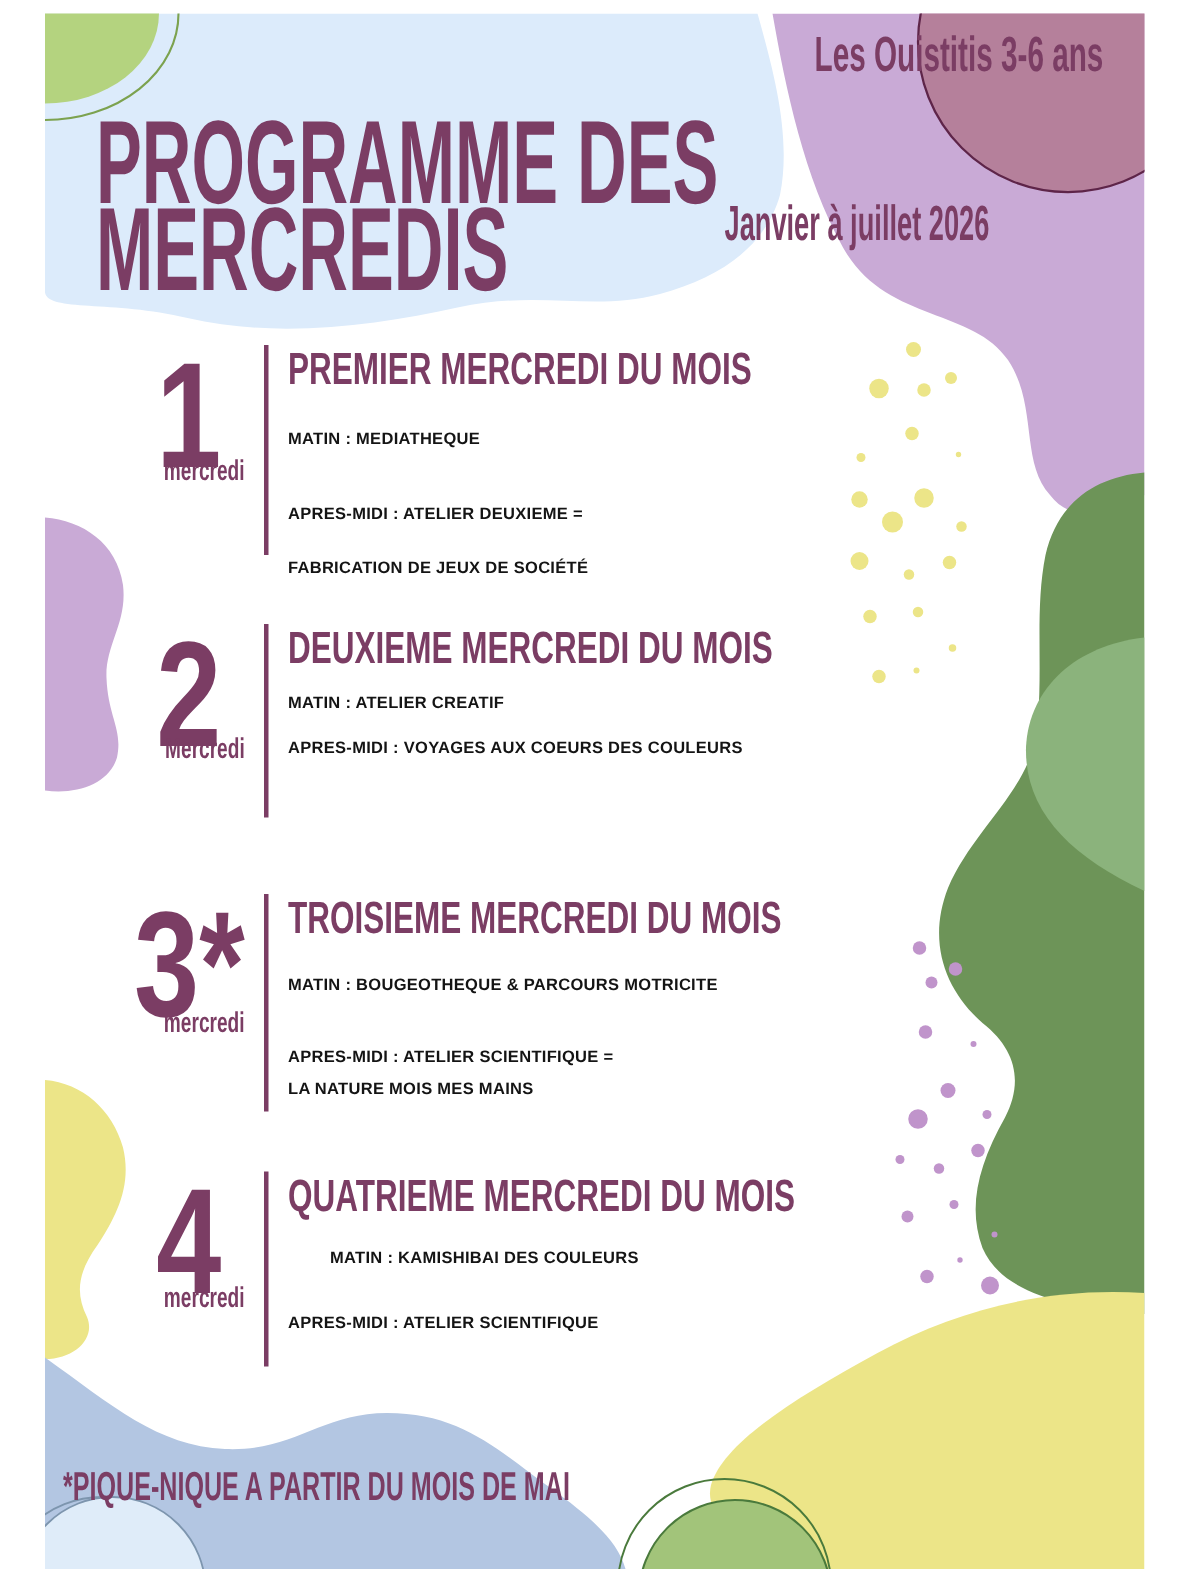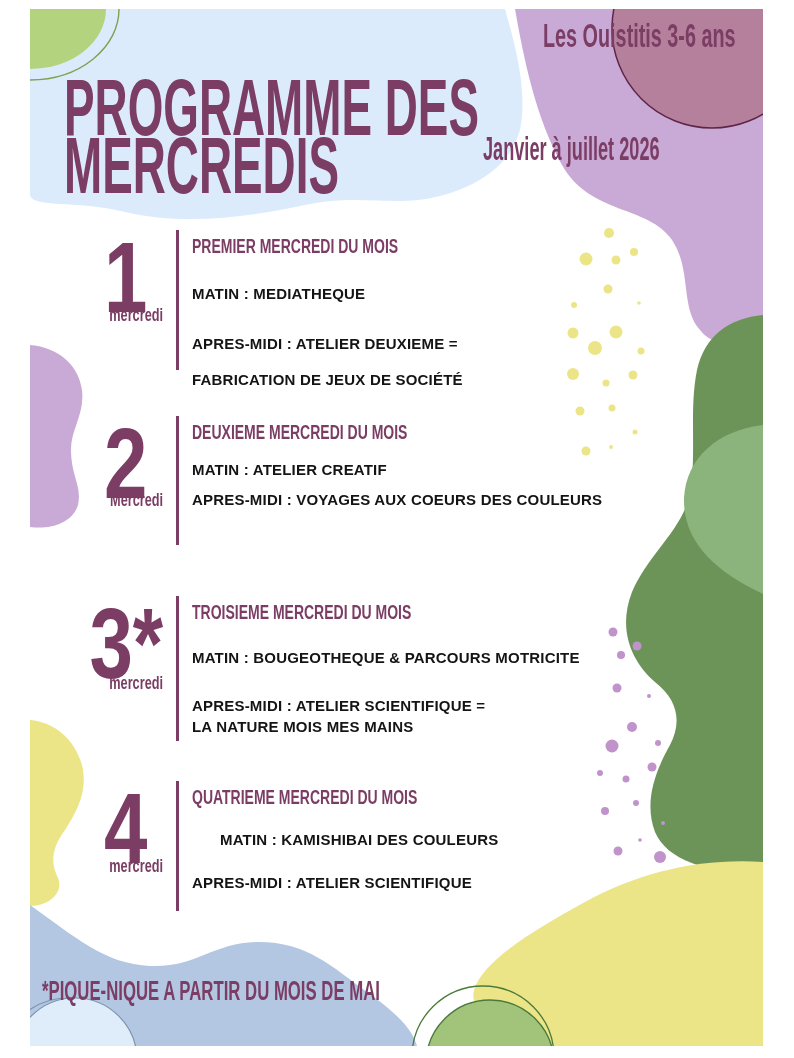--- a/index.html
+++ b/index.html
@@ -36,23 +36,23 @@
   .footer-note{position:absolute;left:42px;top:976px;font-size:27px;transform:scaleX(0.62);}
 
   .section{position:absolute;left:192px;width:480px;}
   .num-col{position:absolute;left:-116px;top:-10px;width:100px;text-align:center;}
   .big-num{display:inline-block;transform:scaleX(0.78);transform-origin:center top;
            font-size:100px;line-height:100px;font-weight:bold;color:var(--accent);}
   .day-label{position:absolute;left:-116px;width:100px;text-align:right;
              font-size:19px;line-height:24px;font-weight:bold;color:var(--accent);}
   .day-label span{display:inline-block;transform:scaleX(0.67);transform-origin:center top;}
   .rule{position:absolute;left:-16px;width:3px;background:var(--accent);}
-  .s-heading{position:absolute;left:0;top:-2px;font-size:20px;line-height:23.5px;}
+  .s-heading{position:absolute;left:0;top:-2px;font-size:30px;line-height:23.5px;}
   .s-heading span{display:inline-block;transform:scaleX(0.70);transform-origin:left top;}
-  .body-line{position:absolute;left:0;font-size:15px;line-height:21px;font-weight:bold;
+  .body-line{position:absolute;left:0;font-size:11px;line-height:21px;font-weight:bold;
              color:var(--ink);white-space:nowrap;letter-spacing:0.2px;}
 </style>
 </head>
 <body>
 
 <div class="page">
 
   <svg class="decor" viewBox="0 0 794 1058" xmlns="http://www.w3.org/2000/svg">
     <defs>
       <clipPath id="frame">

